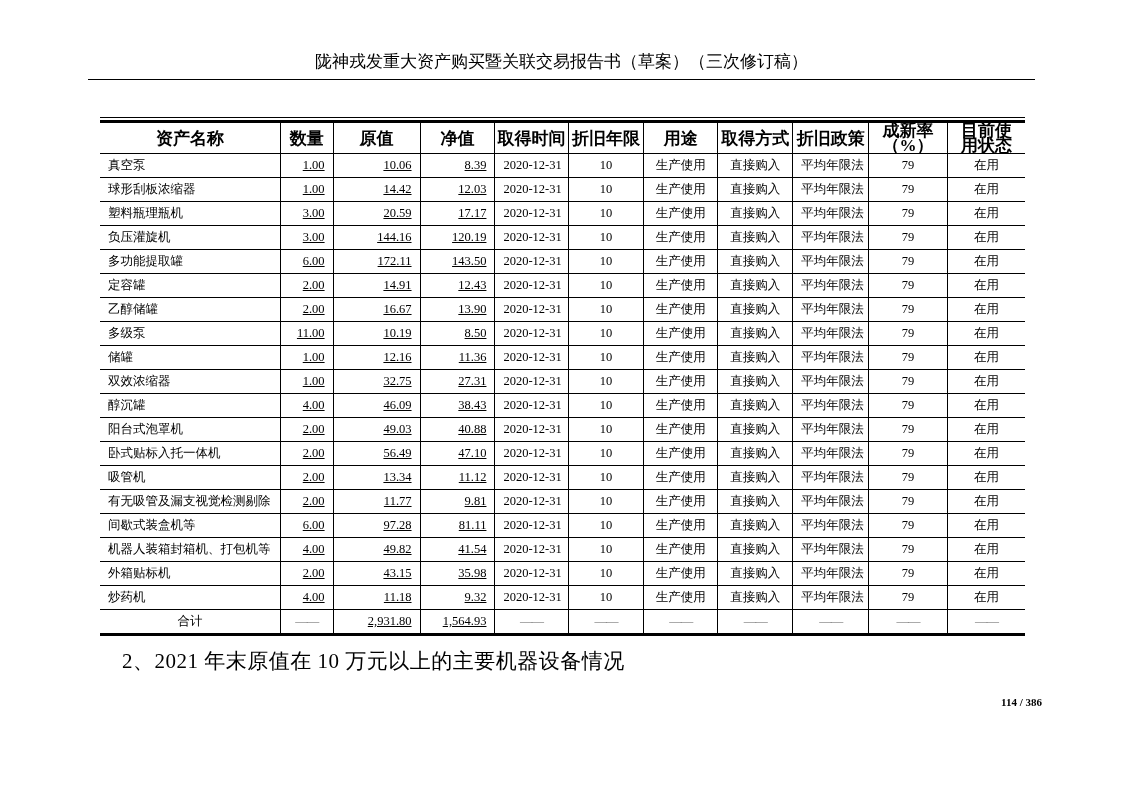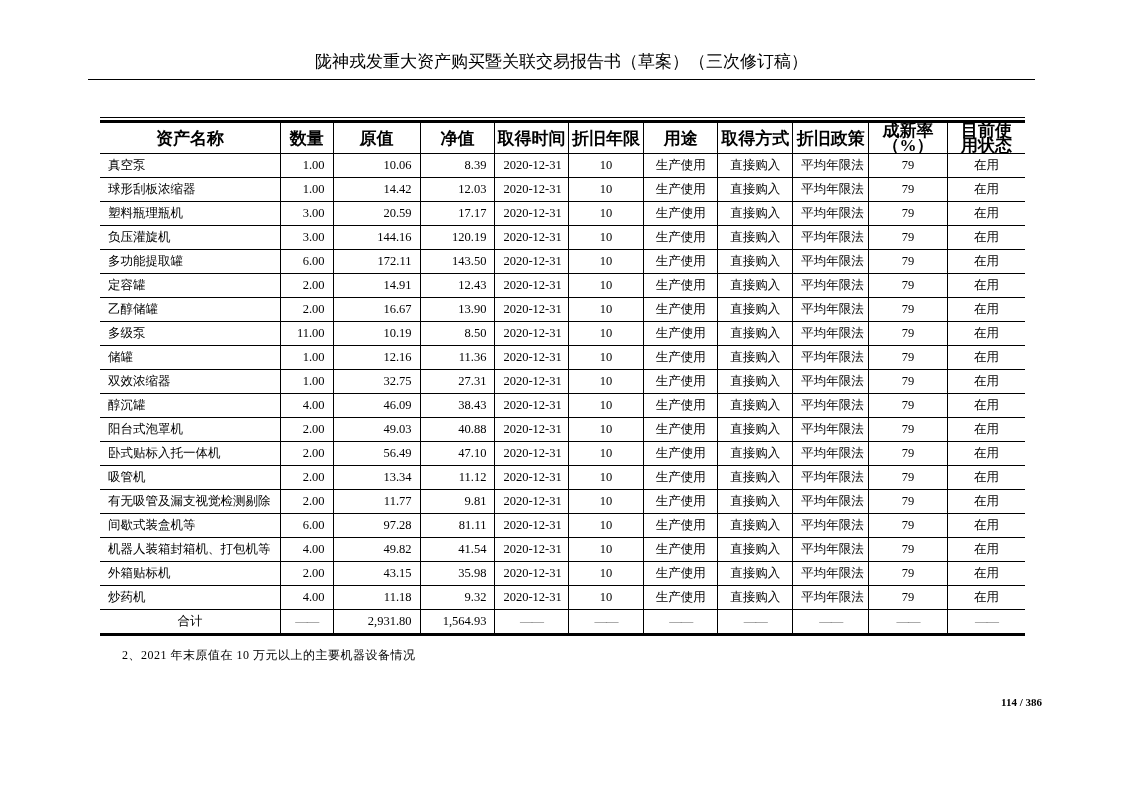--- a/index.html
+++ b/index.html
@@ -56,28 +56,28 @@
     line-height: 15px;
     padding: 0 2px;
   }
   .asset-table td {
     height: 23px;
     font-size: 12.5px;
     line-height: 23px;
     white-space: nowrap;
   }
   .al-left   { text-align: left; }
-  .al-right  { text-align: right; }
+  .al-right  { text-align: right; text-decoration: underline; }
   .al-center { text-align: center; }
   td.dash { color: #7f7f7f; letter-spacing: -1px; }
 
   .section-heading {
     position: absolute;
     top: 647px; left: 122px;
-    font-size: 12px;
+    font-size: 21px;
     letter-spacing: 0.5px;
   }
 
   .page-number {
     position: absolute;
     top: 696px; right: 80px;
     font-size: 11px;
     font-weight: bold;
   }
 </style>

